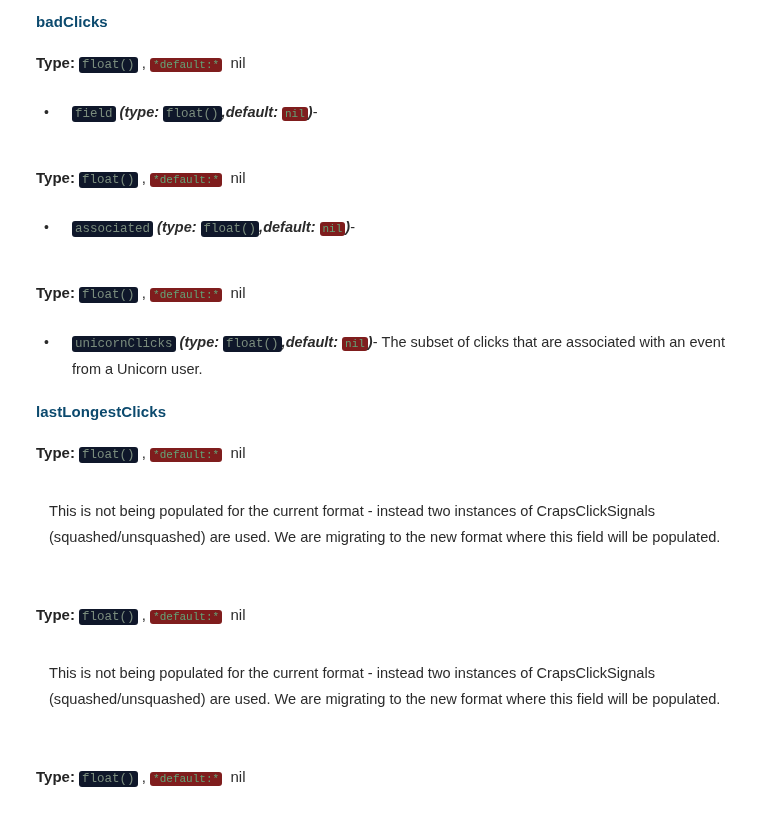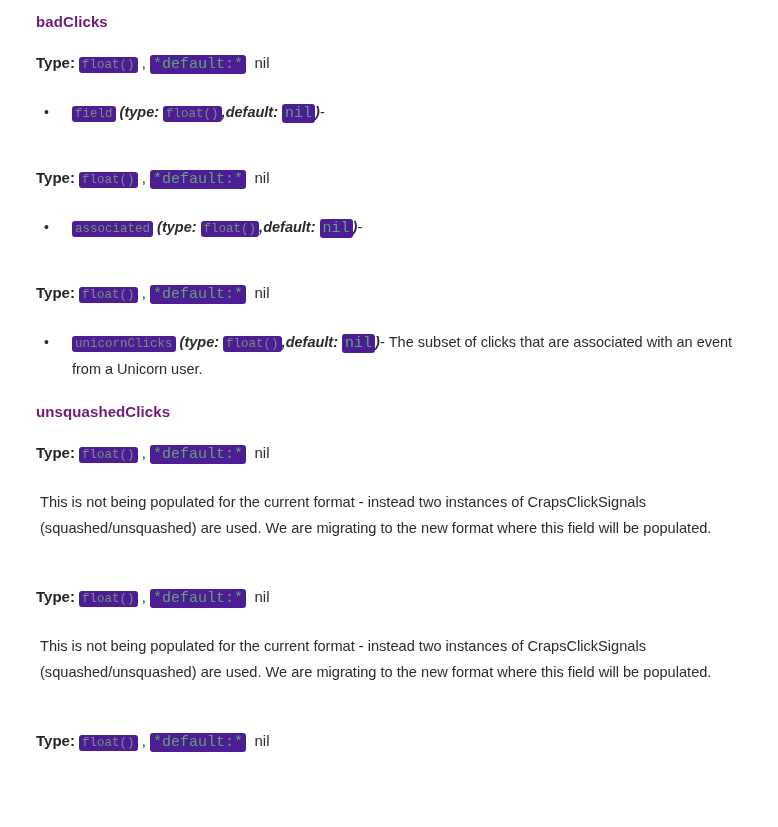--- a/index.html
+++ b/index.html
@@ -17,21 +17,21 @@
   }
   .page {
     padding: 12px 36px 0 36px;
     box-sizing: border-box;
   }
 
   
   h3.field-heading {
     font-size: 15px;
     font-weight: bold;
-    color: #701a75;
+    color: #0c4a6e;
     margin: 0;
     padding: 0;
     line-height: 20px;
     letter-spacing: 0.1px;
   }
 
   
   .type-line {
     font-size: 15px;
     line-height: 20px;
@@ -45,30 +45,30 @@
     color: #242424;
   }
   .plain {
     color: #2b2b2b;
   }
 
   
   code.code {
     font-family: "Liberation Mono", "DejaVu Sans Mono", monospace;
     font-size: 12.5px;
-    background: #4c1d95;
+    background: #0f172a;
     color: #7a8c7d;
     padding: 1px 3px;
     border-radius: 3px;
     white-space: pre;
   }
   code.code-green {
     font-family: "Liberation Mono", "DejaVu Sans Mono", monospace;
-    font-size: 15px;
-    background: #4c1d95;
+    font-size: 11px;
+    background: #7f1d1d;
     color: #63a377;
     padding: 1px 3px;
     border-radius: 3px;
     white-space: pre;
   }
 
   
   ul.param-list {
     list-style: none;
     margin: 0;
@@ -98,21 +98,21 @@
   }
   .paren {
     color: #2b2b2b;
   }
 
   
   p.body-text {
     font-size: 14.6px;
     line-height: 25.5px;
     color: #2b2b2b;
-    margin: 4px;
+    margin: 13px;
     padding: 0;
     max-width: 706px;
   }
 
   
   .sp-head-to-type { height: 21px; }
   .sp-type-to-bullet { height: 25px; }
   .sp-bullet-to-head { height: 20px; }
   .sp-type-to-para { height: 21px; }
   .sp-para-to-head { height: 21px; }
@@ -152,21 +152,21 @@
     <span class="type-label">Type:</span><span class="plain">&nbsp;</span><code class="code">float()</code><span class="plain"> , </span><code class="code-green">*default:*</code><span class="plain">&nbsp;&nbsp;</span><span class="plain">nil</span>
   </p>
   <div class="sp-type-to-bullet"></div>
   <ul class="param-list">
     <li>
       <span class="bullet">•</span><code class="code">unicornClicks</code><span>&nbsp;</span><span class="ital paren">(</span><span class="ital">type:</span><span>&nbsp;</span><code class="code">float()</code><span class="ital">,</span><span class="ital">default:</span><span>&nbsp;</span><code class="code-green">nil</code><span class="ital paren">)</span><span>-</span><span>&nbsp;</span><span>The subset of clicks that are associated with an event from a Unicorn user.</span>
     </li>
   </ul>
   <div class="sp-bullet-to-head"></div>
 
-  <h3 class="field-heading">unsquashedClicks</h3>
+  <h3 class="field-heading">lastLongestClicks</h3>
   <div class="sp-head-to-type"></div>
   <p class="type-line">
     <span class="type-label">Type:</span><span class="plain">&nbsp;</span><code class="code">float()</code><span class="plain"> , </span><code class="code-green">*default:*</code><span class="plain">&nbsp;&nbsp;</span><span class="plain">nil</span>
   </p>
   <div class="sp-type-to-para"></div>
   <p class="body-text">This is not being populated for the current format - instead two instances of CrapsClickSignals (squashed/unsquashed) are used. We are migrating to the new format where this field will be populated.</p>
   <div class="sp-para-to-head"></div>
 
   <div class="sp-head-to-type"></div>
   <p class="type-line">

